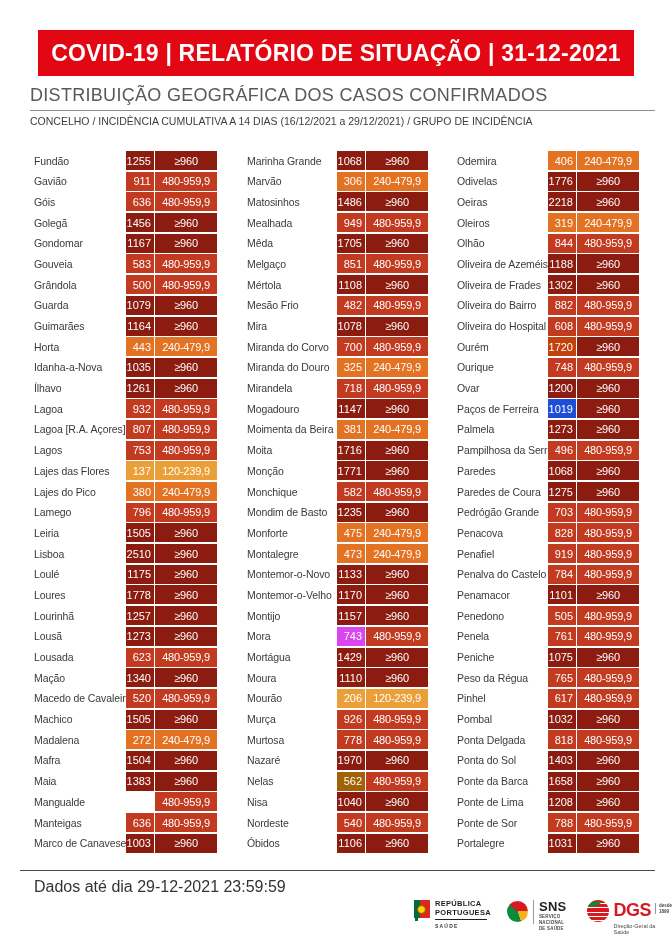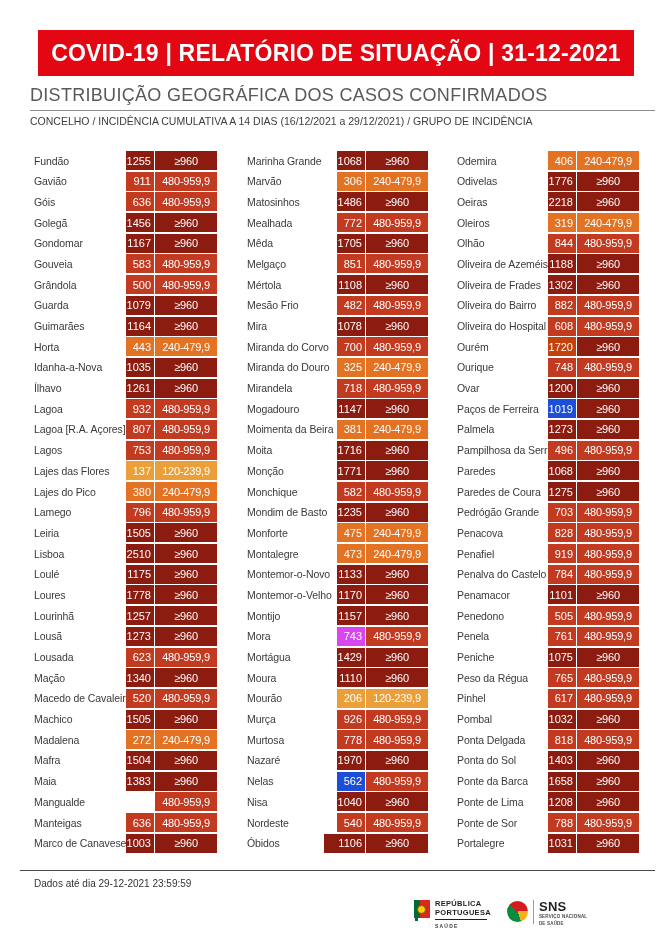--- a/index.html
+++ b/index.html
@@ -27,21 +27,21 @@
   .col3{left:457px;width:182px;}
   .row{display:flex;height:19px;}
   .mname{
     flex:1;font-size:10.5px;color:#3a3a3a;align-self:center;
     white-space:nowrap;letter-spacing:-.1px;overflow:hidden;
   }
   .cell{color:#ffffff;font-size:11px;display:flex;align-items:center;}
   .num{width:25px;justify-content:flex-end;padding-right:3px;margin-right:1px;}
   .cat{width:62px;justify-content:center;letter-spacing:-.2px;}
   .footer-rule{position:absolute;left:20px;right:17px;top:870px;border-top:1px solid #4a4a4a;}
-  .data-note{position:absolute;left:34px;top:878px;font-size:10px;color:#333333;}
+  .data-note{position:absolute;left:34px;top:878px;font-size:16px;color:#333333;}
   .logos{position:absolute;top:900px;left:414px;display:flex;align-items:flex-start;gap:16px;}
   
   .rep{display:flex;gap:5px;}
   .flag{position:relative;width:16px;height:21px;flex:none;}
   .flag-green{position:absolute;left:0;top:0;width:6px;height:18px;background:#046a38;}
   .flag-red{position:absolute;left:6px;top:0;width:10px;height:18px;background:#da291c;}
   .flag-sphere{position:absolute;left:2.5px;top:5px;width:7px;height:7px;border-radius:50%;background:#ffd100;border:1px solid #7a5c00;}
   .flag-tail{position:absolute;left:1px;top:18px;width:3px;height:3px;background:#046a38;}
   .rep-text{display:flex;flex-direction:column;}
   .rep-l1,.rep-l2{font-size:7.5px;font-weight:bold;color:#1f1f1f;line-height:8.5px;letter-spacing:.3px;}
@@ -263,21 +263,21 @@
         <span class="cell num" style="background-color: rgb(227, 114, 34);">306</span>
         <span class="cell cat" style="background-color: rgb(227, 114, 34);">240-479,9</span>
       </div>
       <div class="row">
         <span class="mname">Matosinhos</span>
         <span class="cell num" style="background-color: rgb(140, 28, 16);">1486</span>
         <span class="cell cat" style="background-color: rgb(140, 28, 16);">≥960</span>
       </div>
       <div class="row">
         <span class="mname">Mealhada</span>
-        <span class="cell num" style="background-color: rgb(194, 59, 33);">772</span>
+        <span class="cell num" style="background-color: rgb(194, 59, 33);">949</span>
         <span class="cell cat" style="background-color: rgb(194, 59, 33);">480-959,9</span>
       </div>
       <div class="row">
         <span class="mname">Mêda</span>
         <span class="cell num" style="background-color: rgb(140, 28, 16);">1705</span>
         <span class="cell cat" style="background-color: rgb(140, 28, 16);">≥960</span>
       </div>
       <div class="row">
         <span class="mname">Melgaço</span>
         <span class="cell num" style="background-color: rgb(194, 59, 33);">851</span>
@@ -398,36 +398,36 @@
         <span class="cell num" style="background-color: rgb(194, 59, 33);">778</span>
         <span class="cell cat" style="background-color: rgb(194, 59, 33);">480-959,9</span>
       </div>
       <div class="row">
         <span class="mname">Nazaré</span>
         <span class="cell num" style="background-color: rgb(140, 28, 16);">1970</span>
         <span class="cell cat" style="background-color: rgb(140, 28, 16);">≥960</span>
       </div>
       <div class="row">
         <span class="mname">Nelas</span>
-        <span class="cell num" style="background-color: #1d4ed8;">562</span>
+        <span class="cell num" style="background-color: #a16207;">562</span>
         <span class="cell cat" style="background-color: rgb(194, 59, 33);">480-959,9</span>
       </div>
       <div class="row">
         <span class="mname">Nisa</span>
         <span class="cell num" style="background-color: rgb(140, 28, 16);">1040</span>
         <span class="cell cat" style="background-color: rgb(140, 28, 16);">≥960</span>
       </div>
       <div class="row">
         <span class="mname">Nordeste</span>
         <span class="cell num" style="background-color: rgb(194, 59, 33);">540</span>
         <span class="cell cat" style="background-color: rgb(194, 59, 33);">480-959,9</span>
       </div>
       <div class="row">
         <span class="mname">Óbidos</span>
-        <span class="cell num" style="background-color: rgb(140, 28, 16); padding-left: 13px;">1106</span>
+        <span class="cell num" style="background-color: rgb(140, 28, 16);">1106</span>
         <span class="cell cat" style="background-color: rgb(140, 28, 16);">≥960</span>
       </div>
     </div>
   <div class="col col3">
       <div class="row">
         <span class="mname">Odemira</span>
         <span class="cell num" style="background-color: rgb(227, 114, 34);">406</span>
         <span class="cell cat" style="background-color: rgb(227, 114, 34);">240-479,9</span>
       </div>
       <div class="row">
@@ -618,13 +618,26 @@
   </div>
   <div class="sns">
     <span class="sns-circle"></span>
     <span class="sns-bar"></span>
     <span class="sns-text">
       <span class="sns-name">SNS</span>
       <span class="sns-sub">SERVIÇO NACIONAL</span>
       <span class="sns-sub">DE SAÚDE</span>
     </span>
   </div>
+  <div class="dgs">
+    <div class="dgs-top">
+      <span class="dgs-sphere">
+          <span class="dgs-leaf"></span>
+        </span>
+      <span class="dgs-name">DGS</span>
+      <span class="dgs-since">
+        <span>desde</span>
+        <span>1899</span>
+      </span>
+    </div>
+    <span class="dgs-sub">Direção-Geral da Saúde</span>
+  </div>
 </div>
 
 </body></html>

